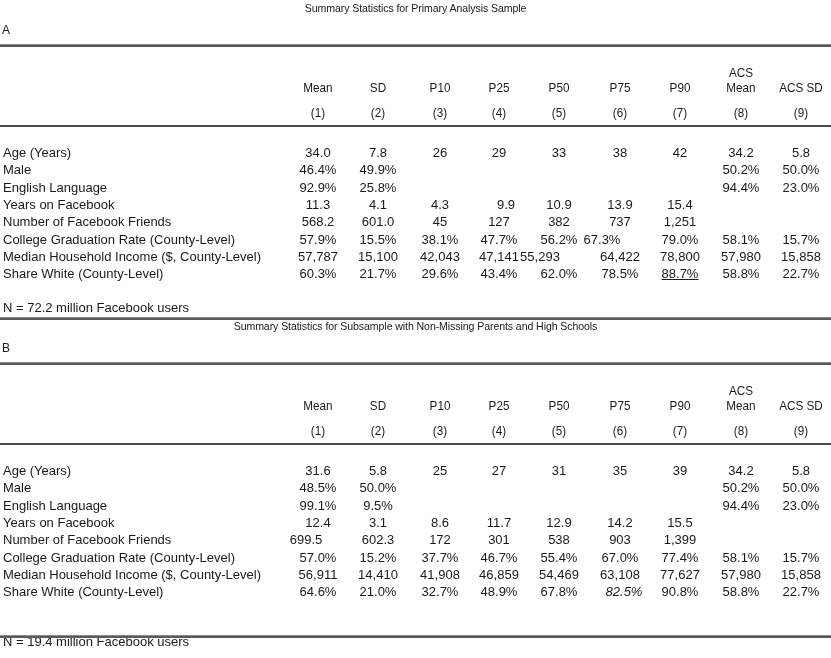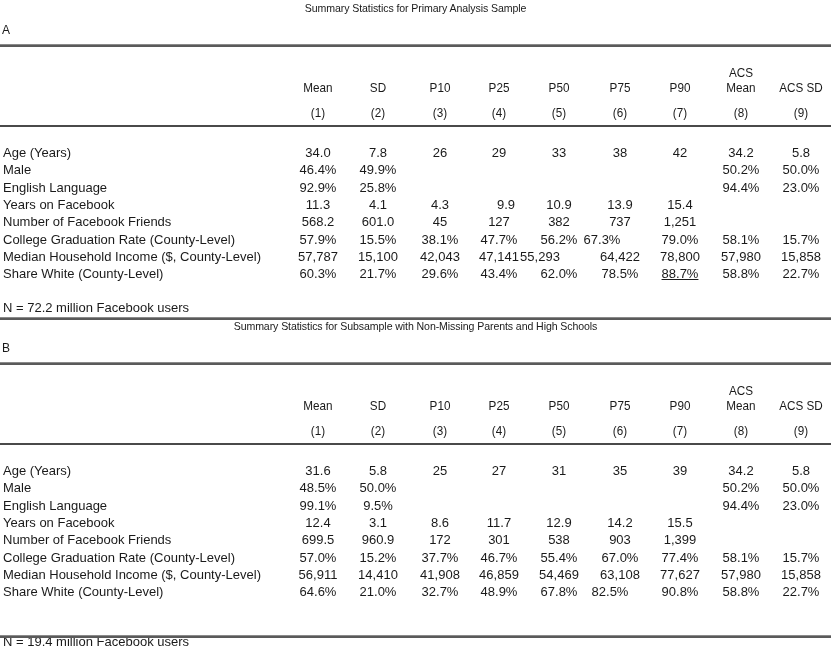--- a/index.html
+++ b/index.html
@@ -232,22 +232,22 @@
       <span class="cell" style="left:410px;">8.6</span>
       <span class="cell" style="left:469px;">11.7</span>
       <span class="cell" style="left:529px;">12.9</span>
       <span class="cell" style="left:590px;">14.2</span>
       <span class="cell" style="left:650px;">15.5</span>
       <span class="cell" style="left:711px;"></span>
       <span class="cell" style="left:771px;"></span>
     </div>
     <div class="row" style="top:214.2px;">
       <span class="row-label">Number of Facebook Friends</span>
-      <span class="cell" style="left:288px;">699.5</span>
-      <span class="cell" style="left:348px;">960.9</span>
+      <span class="cell" style="left:276px;">699.5</span>
+      <span class="cell" style="left:348px;">602.3</span>
       <span class="cell" style="left:410px;">172</span>
       <span class="cell" style="left:469px;">301</span>
       <span class="cell" style="left:529px;">538</span>
       <span class="cell" style="left:590px;">903</span>
       <span class="cell" style="left:650px;">1,399</span>
       <span class="cell" style="left:711px;"></span>
       <span class="cell" style="left:771px;"></span>
     </div>
     <div class="row" style="top:231.5px;">
       <span class="row-label">College Graduation Rate (County-Level)</span>
@@ -273,20 +273,20 @@
       <span class="cell" style="left:711px;">57,980</span>
       <span class="cell" style="left:771px;">15,858</span>
     </div>
     <div class="row" style="top:266.1px;">
       <span class="row-label">Share White (County-Level)</span>
       <span class="cell" style="left:288px;">64.6%</span>
       <span class="cell" style="left:348px;">21.0%</span>
       <span class="cell" style="left:410px;">32.7%</span>
       <span class="cell" style="left:469px;">48.9%</span>
       <span class="cell" style="left:529px;">67.8%</span>
-      <span class="cell" style="left:580px;">82.5%</span>
+      <span class="cell" style="left:594px;font-style:italic;">82.5%</span>
       <span class="cell" style="left:650px;">90.8%</span>
       <span class="cell" style="left:711px;">58.8%</span>
       <span class="cell" style="left:771px;">22.7%</span>
     </div>
     <div class="note" style="top:316px;">N = 19.4 million Facebook users</div>
     <div class="rule-thick" style="top:317px;"></div>
   </div>
 
 </body></html>

